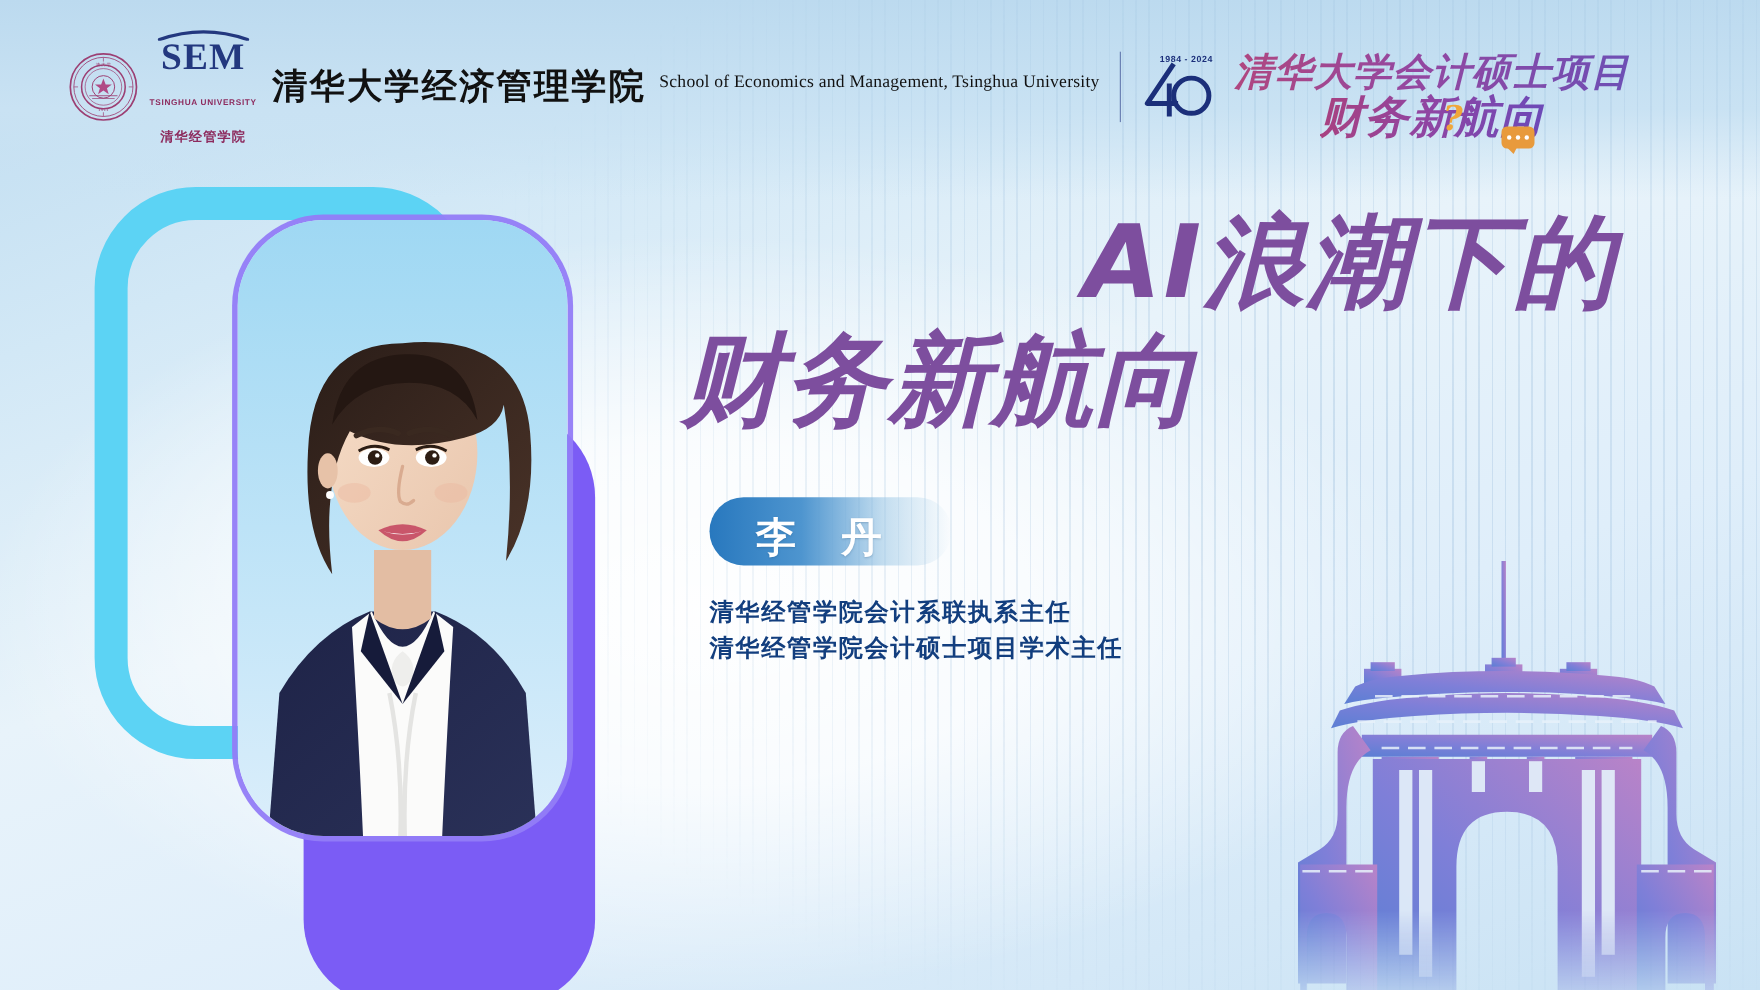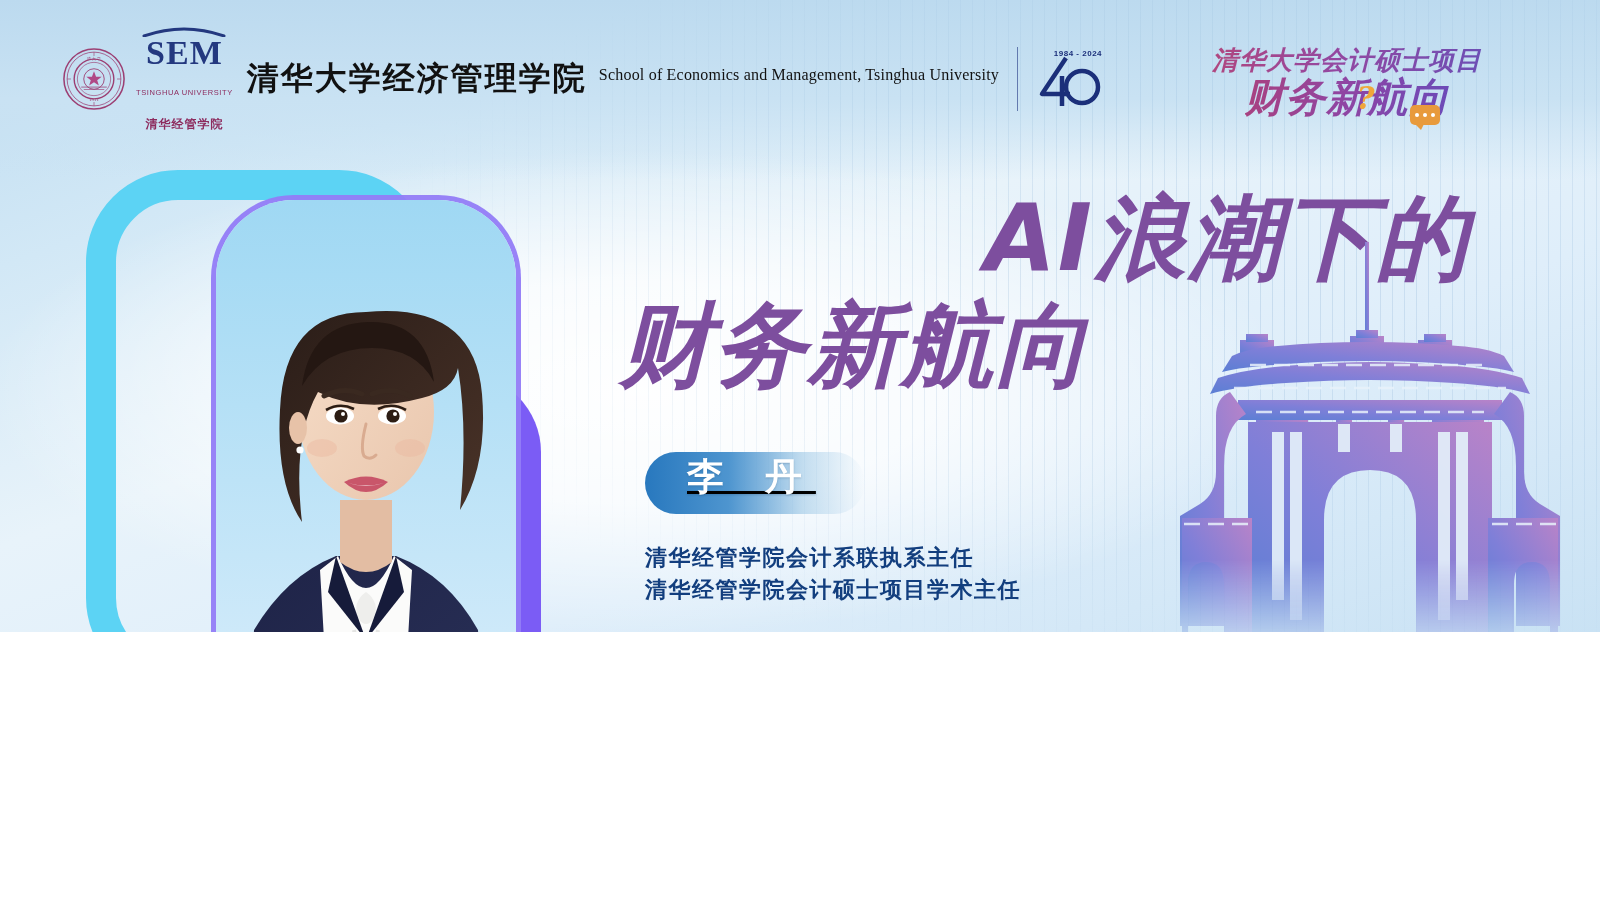--- a/index.html
+++ b/index.html
@@ -1,21 +1,21 @@
 <!DOCTYPE html>
 <html><head>
 <meta charset="utf-8">
 <style>
   html,body{margin:0;padding:0;}
   body{
     width:1600px;height:900px;overflow:hidden;
     font-family:"Liberation Sans","DejaVu Sans",sans-serif;
   }
   #poster{
-    position:relative;width:1600px;height:632px;overflow:hidden;
+    position:relative;width:1600px;height:900px;overflow:hidden;
     background:
       radial-gradient(ellipse 62% 58% at 40% 62%, rgba(255,255,255,0.97) 0%, rgba(255,255,255,0.80) 30%, rgba(255,255,255,0.0) 66%),
       linear-gradient(160deg,#bedcf0 0%,#d2e8f6 22%,#e8f3fa 45%,#dfeefa 68%,#c9e2f4 100%);
   }
   
   #stripes{
     position:absolute;inset:0;
     background-image:repeating-linear-gradient(90deg,
        rgba(120,165,205,0.26) 0px, rgba(120,165,205,0.26) 1.5px,
        rgba(255,255,255,0) 1.5px, rgba(255,255,255,0) 12px);
@@ -28,35 +28,35 @@
     background:linear-gradient(180deg,#bcdaef 0%,#c9e2f3 55%,rgba(226,240,250,0) 100%);
   }
 
   
   #header{position:absolute;left:0;top:0;width:100%;height:150px;}
   #logolock{position:absolute;left:62px;top:40px;display:flex;align-items:center;height:78px;}
   #seal{width:64px;height:64px;flex:0 0 64px;margin-right:10px;}
   #semblock{display:flex;flex-direction:column;align-items:center;margin-right:14px;}
   #semtext{font-family:"Liberation Serif","DejaVu Serif",serif;font-weight:bold;font-size:34px;
     letter-spacing:1px;color:#23387f;line-height:.95;}
-  #semeng{font-size:7.5px;font-weight:normal;letter-spacing:.6px;color:#8d2b5e;margin-top:18px;}
+  #semeng{font-size:7.5px;font-weight:bold;letter-spacing:.6px;color:#8d2b5e;margin-top:18px;}
   #semcn{font-size:12px;font-weight:bold;letter-spacing:1px;color:#8d2b5e;margin-top:19px;}
   #cnwrap{display:flex;flex-direction:row;justify-content:center;gap:12px;}
   #cnbig{font-family:"DejaVu Serif","Liberation Serif",serif;font-weight:bold;font-size:32px;
     letter-spacing:2px;color:#111;line-height:1.05;}
   #cneng{font-family:"Liberation Serif","DejaVu Serif",serif;font-size:16px;color:#111;
     letter-spacing:.2px;margin-top:4px;}
   #divider{width:1px;height:64px;background:#4a5f9e;opacity:.8;margin:0 18px;}
   #annibox{display:flex;flex-direction:column;align-items:flex-end;}
   #anniyears{font-size:8px;font-weight:bold;color:#1b2f7a;letter-spacing:.5px;margin-bottom:-4px;}
 
   #headline{position:absolute;right:118px;top:46px;text-align:center;}
   .hl-line{font-family:"DejaVu Serif","Liberation Serif",serif;font-weight:bold;font-style:italic;
     letter-spacing:1px;white-space:nowrap;}
-  #hl1{font-size:26px;line-height:1.12;
+  #hl1{font-size:35px;line-height:1.12;
     background:linear-gradient(95deg,#b0477f 0%,#9447a0 45%,#6d4fb5 100%);
     -webkit-background-clip:text;background-clip:text;color:transparent;}
   #hl2{font-size:40px;line-height:1.12;position:relative;display:inline-block;
     background:linear-gradient(95deg,#a9417f 0%,#8e45a4 50%,#6b4ab8 100%);
     -webkit-background-clip:text;background-clip:text;color:transparent;}
   #qmark{position:absolute;left:calc(100% - 93px);top:6px;color:#f0a63a;font-size:31px;
     font-weight:bold;font-style:italic;font-family:"DejaVu Serif",serif;}
   #bubble{position:absolute;left:calc(100% - 40px);top:30px;width:30px;height:20px;
     background:#e89a3c;border-radius:5px;}
   #bubble:after{content:"";position:absolute;left:5px;bottom:-5px;width:0;height:0;
@@ -77,21 +77,21 @@
   #maintitle{position:absolute;left:620px;top:186px;width:850px;}
   .mt{font-family:"DejaVu Sans","Liberation Sans",sans-serif;font-weight:bold;font-style:italic;
     font-size:92px;letter-spacing:2px;color:#7d4e9e;line-height:1.16;white-space:nowrap;}
   #mt1{text-align:right;padding-left:30px;}
   #mt2{text-align:left;padding-right:18px;}
 
   
   #namebadge{position:absolute;left:645px;top:452px;width:220px;height:62px;
     border-radius:31px;
     background:linear-gradient(90deg,#2878be 0%,#4e95cf 38%,rgba(150,196,228,.55) 72%,rgba(205,228,242,0) 100%);
-    display:flex;align-items:flex-start;text-decoration:underline;}
+    display:flex;align-items:flex-end;}
   #namebadge span{color:#fff;font-family:"DejaVu Sans","Liberation Sans",sans-serif;font-weight:bold;
     font-size:37px;letter-spacing:14px;padding-left:42px;text-shadow:0 1px 2px rgba(20,60,100,.25);}
 
   
   #subtitles{position:absolute;left:645px;top:542px;}
   .sub{font-family:"DejaVu Sans","Liberation Sans",sans-serif;font-size:22px;font-weight:600;
     color:#123e7e;letter-spacing:1.5px;line-height:1.45;white-space:nowrap;}
 
   
   #gate{position:absolute;right:20px;bottom:0;width:420px;height:400px;}

